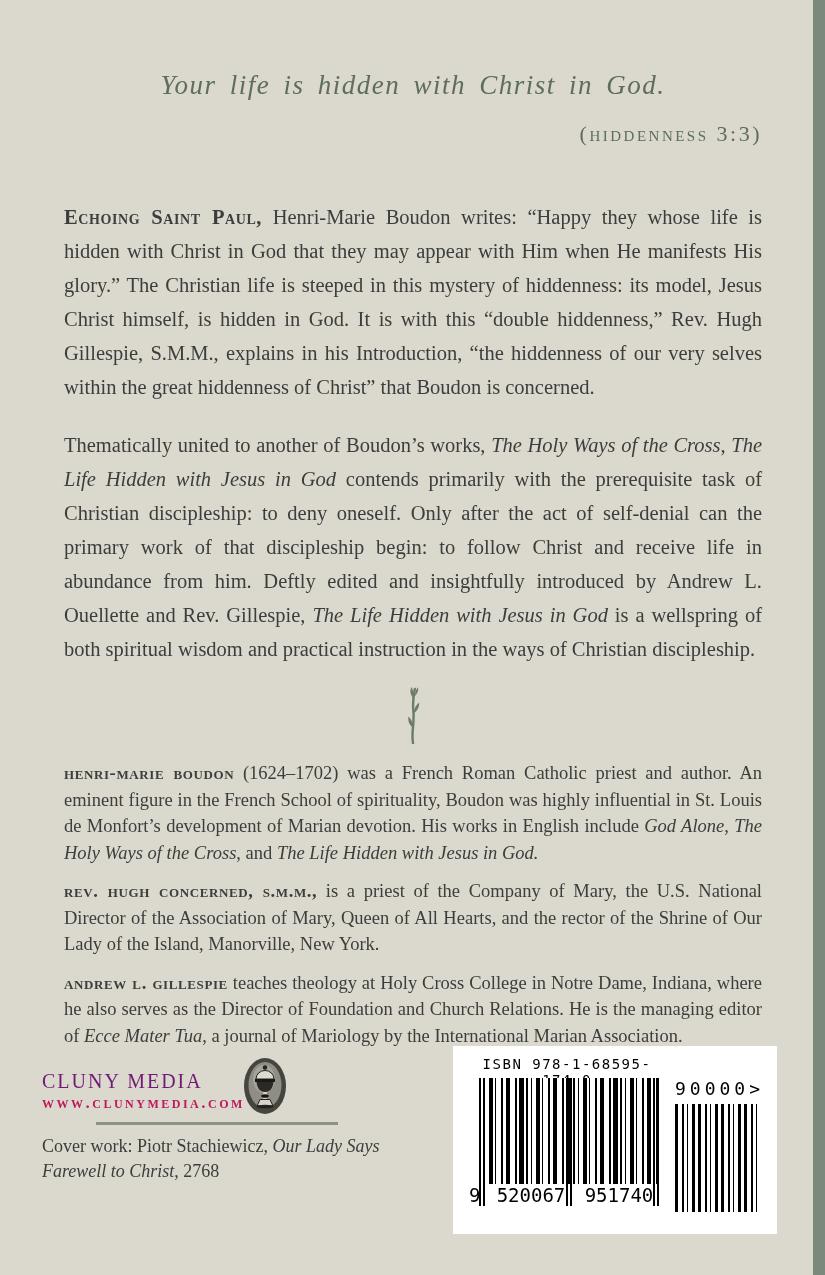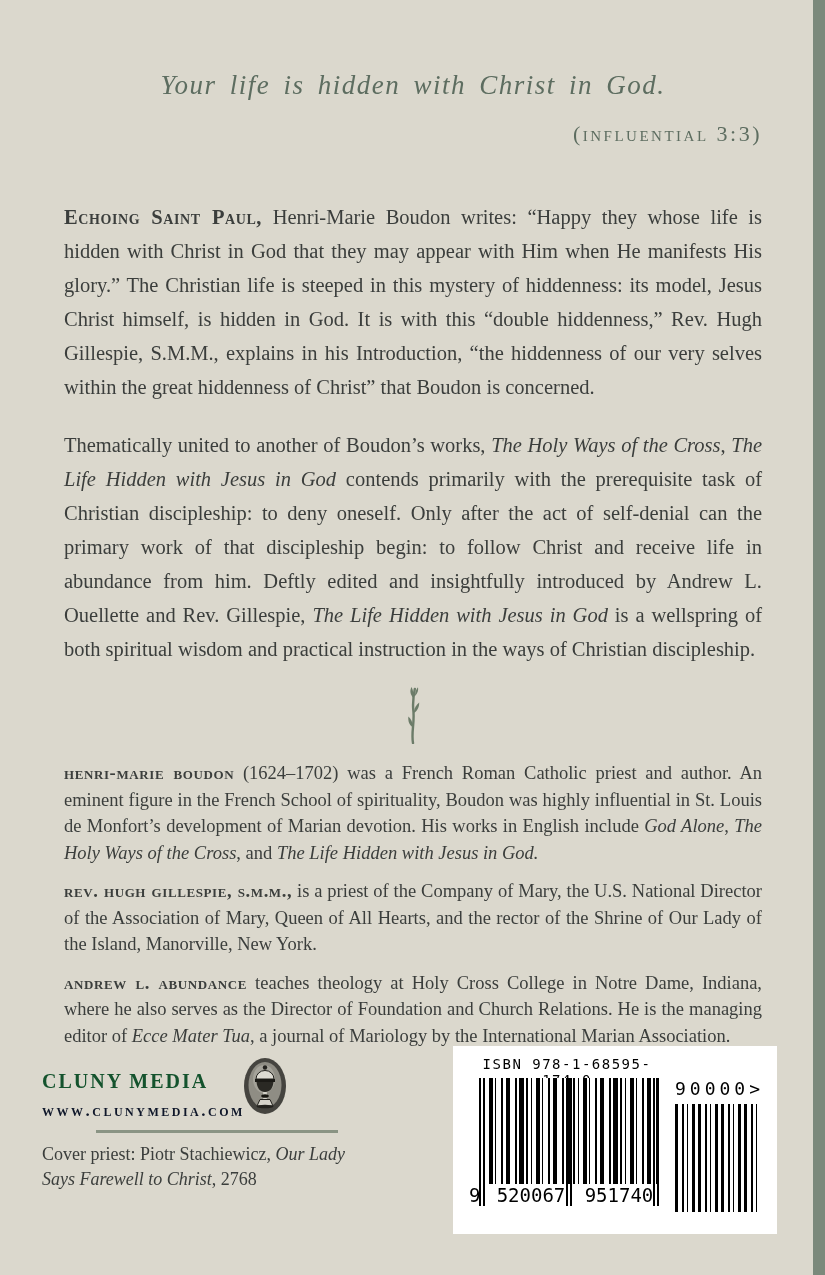--- a/index.html
+++ b/index.html
@@ -55,28 +55,28 @@
     position: absolute; left: 64px; top: 760px; width: 698px;
     font-size: 18.5px; line-height: 26.5px;
     text-align: justify;
   }
   .bios p { margin: 0 0 12px 0; }
   
   .footer-left {
     position: absolute; left: 42px; top: 1070px; width: 350px;
   }
   .publisher-name {
-    font-size: 20px; font-weight: bold; letter-spacing: 2px;
-    color: #14532d;
+    font-size: 20px; font-weight: normal; letter-spacing: 2px;
+    color: #701a75;
   }
   .publisher-site {
-    margin-top: 8px;
+    margin-top: 0;
     font-variant: small-caps; font-weight: bold;
     font-size: 17px; letter-spacing: 2.5px;
-    color: #0f172a;
+    color: #be185d;
   }
   .footer-rule {
     margin-top: 9px; margin-bottom: 9px;
     width: 242px; height: 3px;
     background: #8a9484; border: none;
   }
   .credits { font-size: 18px; line-height: 25px; width: 340px; text-align: left; }
   .credits p { margin: 0; }
   
   .logo { position: absolute; left: 243px; top: 1057px; width: 44px; height: 58px; }
@@ -121,49 +121,49 @@
       #000 12px 13px, #fff 13px 17px, #000 17px 20px, #fff 20px 23px);
   }
 </style>
 </head>
 <body>
 
 <div class="page">
   <div class="spine-strip"></div>
 
   <div class="epigraph-quote">Your life is hidden with Christ in God.</div>
-  <div class="epigraph-attr">(influential 3:3)</div>
+  <div class="epigraph-attr">(hiddenness 3:3)</div>
 
   <div class="synopsis">
     <p><span class="run-sc">Echoing Saint Paul,</span><span class="run-n"> Henri-Marie Boudon writes: “Happy they whose life is hidden with Christ in God that they may appear with Him when He manifests His glory.” The Christian life is steeped in this mystery of hiddenness: its model, Jesus Christ himself, is hidden in God. It is with this “double hiddenness,” Rev. Hugh Gillespie, S.M.M., explains in his Introduction, “the hiddenness of our very selves within the great hiddenness of Christ” that Boudon is concerned.</span></p>
     <p><span class="run-n">Thematically united to another of Boudon’s works, </span><span class="run-i">The Holy Ways of the Cross</span><span class="run-n">, </span><span class="run-i">The Life Hidden with Jesus in God</span><span class="run-n"> contends primarily with the prerequisite task of Christian discipleship: to deny oneself. Only after the act of self-denial can the primary work of that discipleship begin: to follow Christ and receive life in abundance from him. Deftly edited and insightfully introduced by Andrew L. Ouellette and Rev. Gillespie, </span><span class="run-i">The Life Hidden with Jesus in God</span><span class="run-n"> is a wellspring of both spiritual wisdom and practical instruction in the ways of Christian discipleship.</span></p>
   </div>
 
   <div class="ornament">
     <svg width="30" height="58" viewBox="0 0 30 58" xmlns="http://www.w3.org/2000/svg">
       <path d="M15 57 C 13 46, 17 36, 15.2 23 C 14.6 15, 15.8 8, 16.8 3" fill="none" stroke="#6c7c69" stroke-width="2.4" stroke-linecap="round"></path>
       <path d="M15.5 12 C 12 8.5, 11.6 4.5, 13.6 1 C 15 4, 16 8, 15.5 12 Z" fill="#6c7c69"></path>
       <path d="M17 10 C 19.6 7.6, 20.6 4.2, 20 1.2 C 18 3.4, 17 6.5, 17 10 Z" fill="#6c7c69"></path>
       <path d="M15.8 27 C 19.2 25, 21.4 20.6, 21.2 16.4 C 18.2 18.6, 16.2 22, 15.6 27 Z" fill="#6c7c69"></path>
       <path d="M14.6 41 C 11.2 39, 9.8 34.6, 10.4 30.4 C 13 32.6, 14.8 36, 14.8 41 Z" fill="#6c7c69"></path>
     </svg>
   </div>
 
   <div class="bios">
     <p><span class="run-sc">henri-marie boudon</span><span class="run-n"> (1624–1702) was a French Roman Catholic priest and author. An eminent figure in the French School of spirituality, Boudon was highly influential in St. Louis de Monfort’s development of Marian devotion. His works in English include </span><span class="run-i">God Alone</span><span class="run-n">, </span><span class="run-i">The Holy Ways of the Cross</span><span class="run-n">, and </span><span class="run-i">The Life Hidden with Jesus in God.</span></p>
-    <p><span class="run-sc">rev. hugh gillespie, s.m.m.,</span><span class="run-n"> is a priest of the Company of Mary, the U.S. National Director of the Association of Mary, Queen of All Hearts, and the rector of the Shrine of Our Lady of the Island, Manorville, New York.</span></p>
-    <p><span class="run-sc">andrew l. abundance</span><span class="run-n"> teaches theology at Holy Cross College in Notre Dame, Indiana, where he also serves as the Director of Foundation and Church Relations. He is the managing editor of </span><span class="run-i">Ecce Mater Tua</span><span class="run-n">, a journal of Mariology by the International Marian Association.</span></p>
+    <p><span class="run-sc">rev. hugh concerned, s.m.m.,</span><span class="run-n"> is a priest of the Company of Mary, the U.S. National Director of the Association of Mary, Queen of All Hearts, and the rector of the Shrine of Our Lady of the Island, Manorville, New York.</span></p>
+    <p><span class="run-sc">andrew l. gillespie</span><span class="run-n"> teaches theology at Holy Cross College in Notre Dame, Indiana, where he also serves as the Director of Foundation and Church Relations. He is the managing editor of </span><span class="run-i">Ecce Mater Tua</span><span class="run-n">, a journal of Mariology by the International Marian Association.</span></p>
   </div>
 
   <div class="footer-left">
     <div class="publisher-name">CLUNY MEDIA</div>
     <div class="publisher-site">www.clunymedia.com</div>
     <hr class="footer-rule">
     <div class="credits">
-      <p><span class="run-n">Cover priest: Piotr Stachiewicz, </span><span class="run-i">Our Lady Says Farewell to Christ</span><span class="run-n">, 2768</span></p>
+      <p><span class="run-n">Cover work: Piotr Stachiewicz, </span><span class="run-i">Our Lady Says Farewell to Christ</span><span class="run-n">, 2768</span></p>
     </div>
   </div>
 
   <div class="logo">
     <svg width="44" height="58" viewBox="0 0 44 58" xmlns="http://www.w3.org/2000/svg">
       <ellipse cx="22" cy="29" rx="21" ry="28" fill="#45443f"></ellipse>
       <ellipse cx="22" cy="28" rx="16.5" ry="23" fill="#8f8d84"></ellipse>
       <ellipse cx="21" cy="22" rx="11" ry="14" fill="#b3b0a6" opacity="0.6"></ellipse>
       <circle cx="22" cy="10.5" r="2.2" fill="#23221e"></circle>
       <path d="M13 22 A 9 8.5 0 0 1 31 22 Z" fill="#dddbd2" stroke="#23221e" stroke-width="1"></path>

